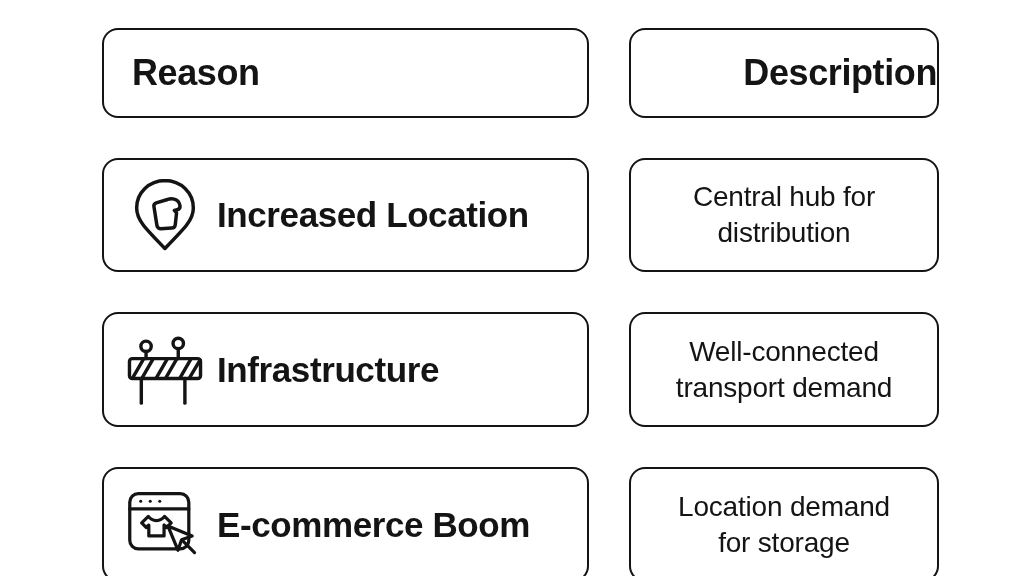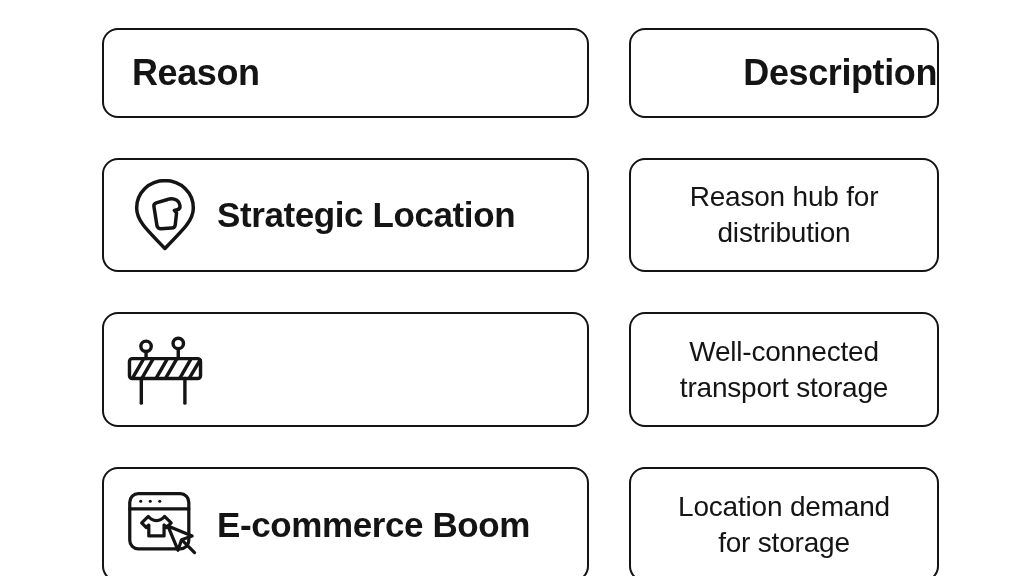--- a/index.html
+++ b/index.html
@@ -90,24 +90,24 @@
       <span>Description</span>
     </div>
 
     <div class="box reason-cell">
       <span class="icon-slot">
         <svg width="66" height="76" viewBox="0 0 68 78" fill="none" stroke="#141414" stroke-width="3.6" stroke-linejoin="round" stroke-linecap="round">
           <path d="M34 3.5 C17.7 3.5 4.8 16.2 4.8 31.8 C4.8 43.8 12.8 52 33.9 73.5 C55 52 63.2 43.8 63.2 31.8 C63.2 16.2 50.3 3.5 34 3.5 Z"></path>
           <path d="M22.6 30.2 C22.3 28.6 23.3 27.1 25 26.5 L36.6 23 C38.8 22.2 41.2 22 43.4 22.6 C46.6 23.4 48.9 26 49.4 29.2 C49.7 31.2 48.5 33.1 46.5 33.6 L43.6 34.3 L45.9 36.8 L44.6 48.9 C44.4 50.9 42.8 52.4 40.8 52.5 L29.8 53.2 C27.8 53.3 26 51.8 25.7 49.8 Z"></path>
         </svg>
       </span>
-      <span class="reason-label">Strategic Location</span>
+      <span class="reason-label">Increased Location</span>
     </div>
     <div class="box desc-cell">
-      <span class="desc-text">Reason hub for
+      <span class="desc-text">Central hub for
 distribution</span>
     </div>
 
     <div class="box reason-cell">
       <span class="icon-slot">
         <svg width="80" height="72" viewBox="0 0 84 76" fill="none" stroke="#141414" stroke-width="3.6" stroke-linejoin="round" stroke-linecap="round">
           <circle cx="22" cy="13" r="5.5"></circle>
           <path d="M22 18.5 V26"></path>
           <circle cx="56" cy="10" r="5.5"></circle>
           <path d="M56 15.5 V26"></path>
@@ -115,24 +115,25 @@
           <path d="M8 46 L19 27"></path>
           <path d="M18 46 L29 27"></path>
           <path d="M33 46 L44 27"></path>
           <path d="M43 46 L54 27"></path>
           <path d="M58 46 L69 27"></path>
           <path d="M68 46 L79 27.5"></path>
           <path d="M17 47 V73"></path>
           <path d="M63 47 V73"></path>
         </svg>
       </span>
+      <span class="reason-label">Infrastructure</span>
     </div>
     <div class="box desc-cell">
       <span class="desc-text">Well-connected
-transport storage</span>
+transport demand</span>
     </div>
 
     <div class="box reason-cell">
       <span class="icon-slot">
         <svg width="80" height="80" viewBox="0 0 84 84" fill="none" stroke="#141414" stroke-width="3.4" stroke-linejoin="round" stroke-linecap="round">
           <rect x="5" y="9" width="62" height="58" rx="9"></rect>
           <path d="M5 25 H67"></path>
           <circle cx="16.5" cy="17" r="1.6" fill="#141414" stroke="none"></circle>
           <circle cx="26.5" cy="17" r="1.6" fill="#141414" stroke="none"></circle>
           <circle cx="36.5" cy="17" r="1.6" fill="#141414" stroke="none"></circle>

